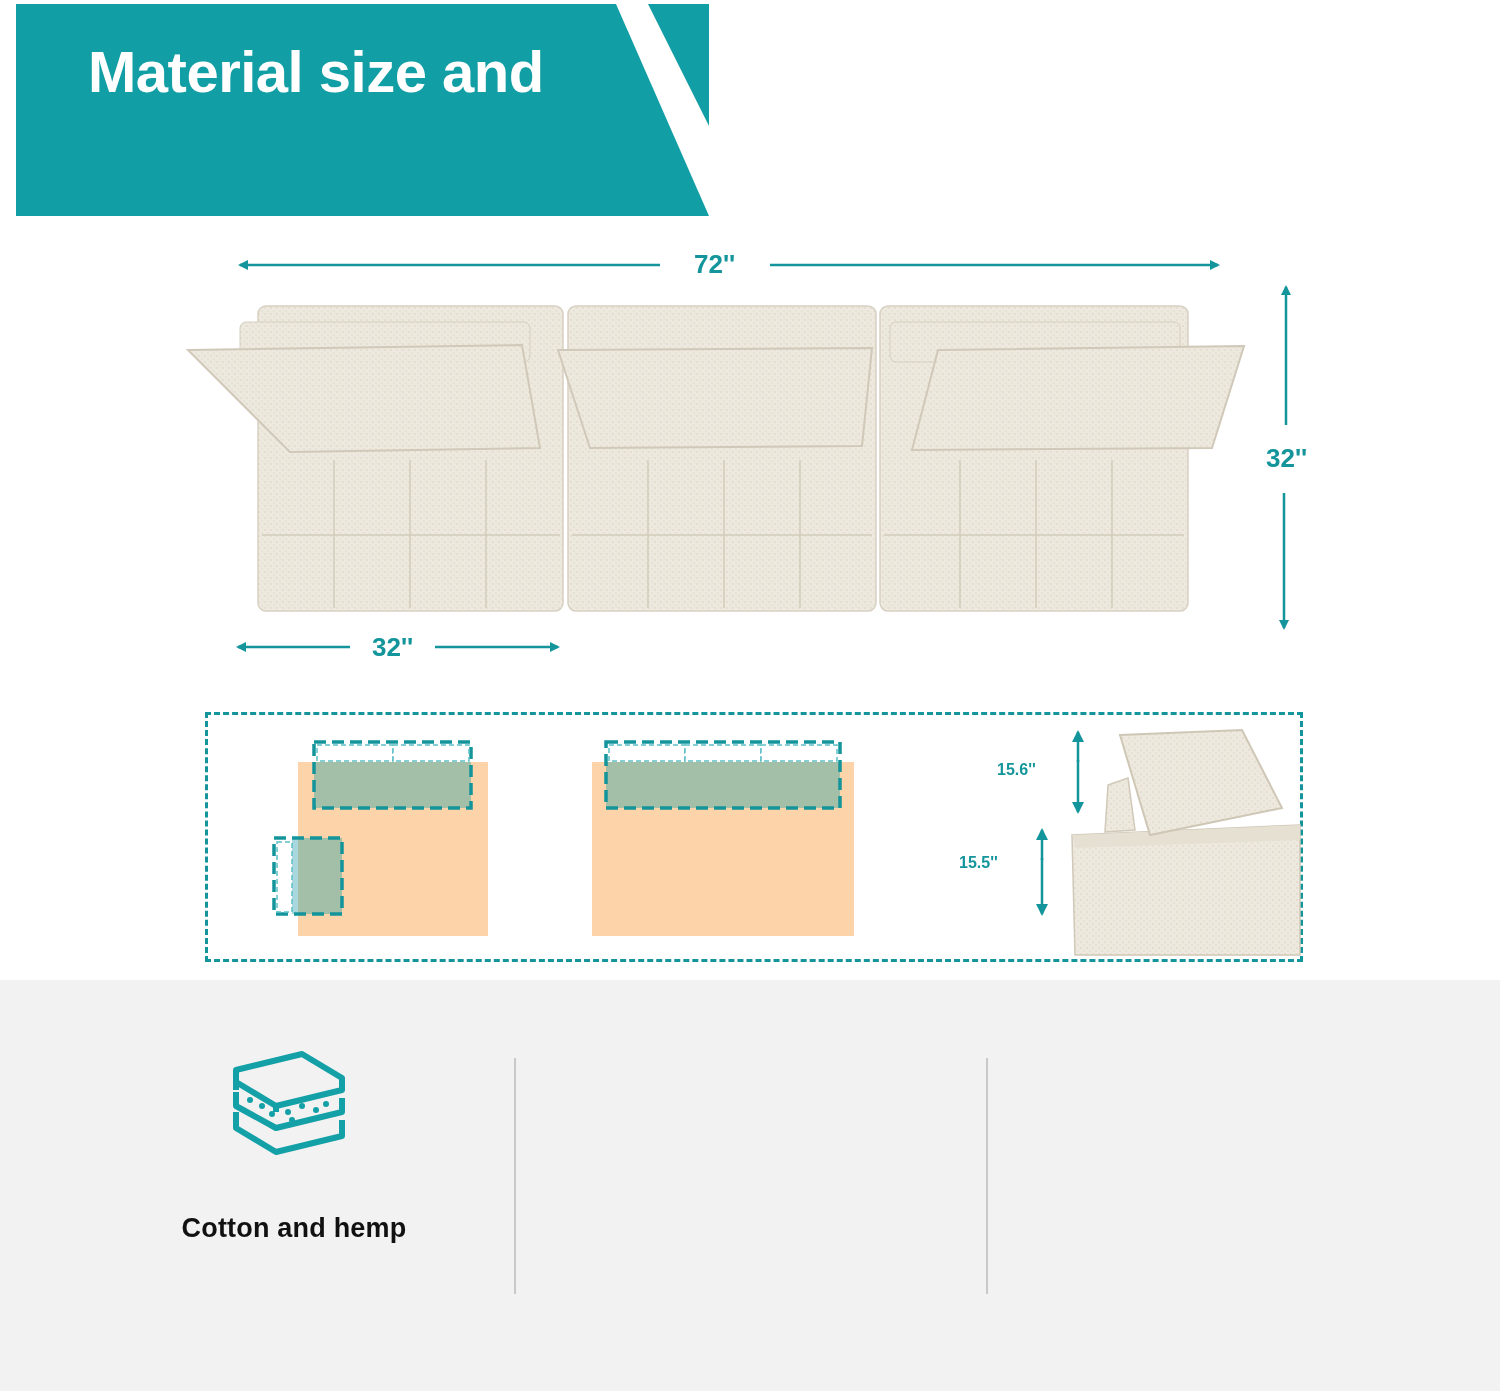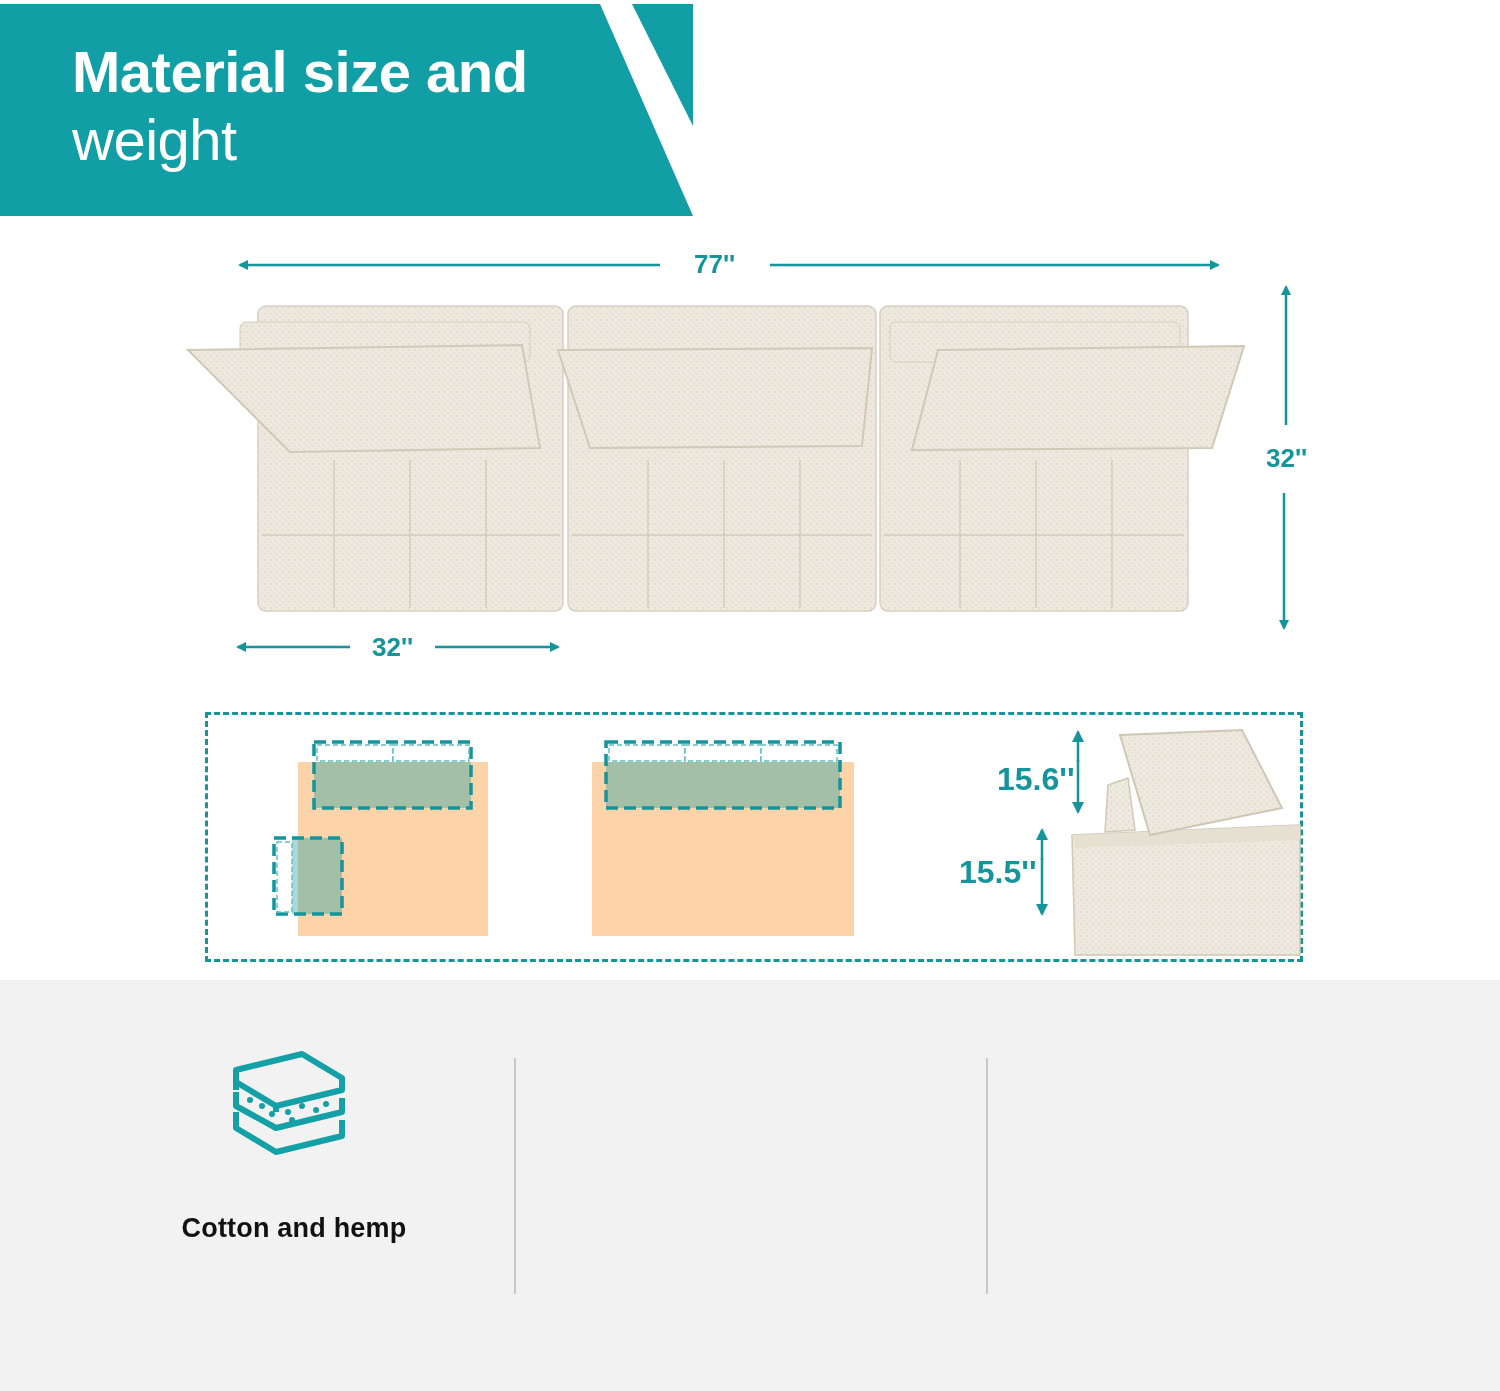--- a/index.html
+++ b/index.html
@@ -1,31 +1,31 @@
 <!DOCTYPE html>
 <html><head>
   <meta charset="utf-8">
   <style>
     * { box-sizing: border-box; margin: 0; padding: 0; }
     html, body { width: 1500px; height: 1391px; background: #ffffff; overflow: hidden; }
     body { position: relative; font-family: "Liberation Sans", "DejaVu Sans", sans-serif; }
 
-    .header-banner { position: absolute; left: 0; top: 0; width: 700px; height: 220px; }
+    .header-banner { position: absolute; left: 16px; top: 0; width: 700px; height: 220px; }
     .header-title {
       position: absolute; left: 72px; top: 38px; width: 560px;
       color: #ffffff; font-size: 58px; line-height: 68px; letter-spacing: -0.5px;
     }
     .header-title .line1 { font-weight: bold; display: block; }
     .header-title .line2 { font-weight: normal; display: block; }
 
     .dim-label {
       position: absolute; color: #13959b; font-size: 26px; font-weight: bold;
       background: transparent; white-space: nowrap;
     }
-    .dim-label.small { font-size: 32px; }
+    .dim-label.small { font-size: 16px; }
 
     .layout-box {
       position: absolute; left: 205px; top: 712px; width: 1098px; height: 250px;
       border: 3px dashed #13959b;
     }
 
     .bottom-panel {
       position: absolute; left: 0; top: 980px; width: 1500px; height: 411px;
       background: #f2f2f2;
     }
@@ -44,21 +44,20 @@
 </head>
 <body>
 
 <div class="header-banner">
   <svg width="700" height="220" viewBox="0 0 700 220">
     <polygon points="0,4 600,4 693,216 0,216" fill="#119ea4"></polygon>
     <polygon points="632,4 693,4 693,126" fill="#119ea4"></polygon>
   </svg>
   <div class="header-title">
     <span class="line1">Material size and</span>
-    <span class="line2">weight</span>
   </div>
 </div>
 
 <svg style="position:absolute;left:0;top:0;" width="1500" height="700">
   <defs>
     <marker id="ah" markerWidth="10" markerHeight="10" refX="8" refY="5" orient="auto" markerUnits="userSpaceOnUse">
       <path d="M0,0 L10,5 L0,10 z" fill="#13959b"></path>
     </marker>
     <pattern id="fabric" width="6" height="6" patternUnits="userSpaceOnUse">
       <rect width="6" height="6" fill="#eee9de"></rect>
@@ -98,21 +97,21 @@
     <rect x="880" y="306" width="308" height="305" rx="8" fill="url(#fabric)" stroke="#d7d0c2" stroke-width="1.5"></rect>
     <rect x="890" y="322" width="290" height="40" rx="6" fill="url(#fabric)" stroke="#d5cebf"></rect>
     <path d="M938,350 L1244,346 L1212,448 L912,450 Z" fill="url(#fabric)" stroke="#d0c8b8" stroke-width="2"></path>
     <line x1="960" y1="460" x2="960" y2="608" stroke="#d2cbbb" stroke-width="1.5"></line>
     <line x1="1036" y1="460" x2="1036" y2="608" stroke="#d2cbbb" stroke-width="1.5"></line>
     <line x1="1112" y1="460" x2="1112" y2="608" stroke="#d2cbbb" stroke-width="1.5"></line>
     <line x1="884" y1="535" x2="1184" y2="535" stroke="#d2cbbb" stroke-width="1.5"></line>
   </g>
 </svg>
 
-<div class="dim-label" style="left:694px;top:249px;">77''</div>
+<div class="dim-label" style="left:694px;top:249px;">72''</div>
 <div class="dim-label" style="left:1266px;top:443px;">32''</div>
 <div class="dim-label" style="left:372px;top:632px;">32''</div>
 
 <div class="layout-box"></div>
 <svg style="position:absolute;left:0;top:700px;" width="1500" height="280">
   <defs>
     <marker id="ah2" markerWidth="12" markerHeight="12" refX="10" refY="6" orient="auto" markerUnits="userSpaceOnUse">
       <path d="M0,0 L12,6 L0,12 z" fill="#13959b"></path>
     </marker>
     <pattern id="fabric2" width="6" height="6" patternUnits="userSpaceOnUse">

